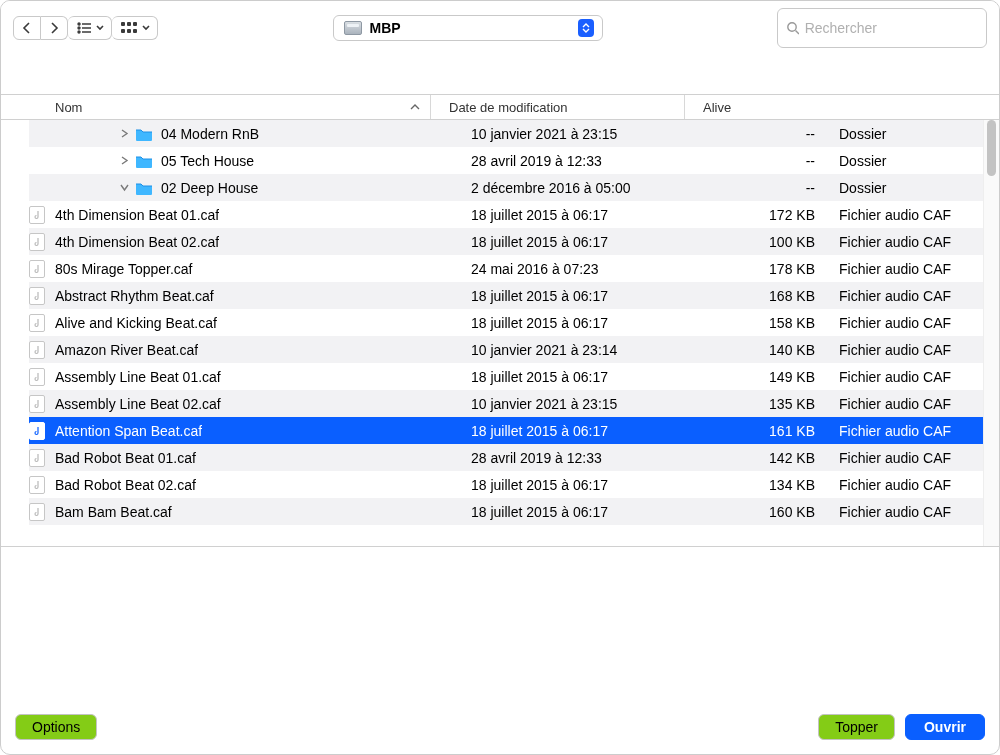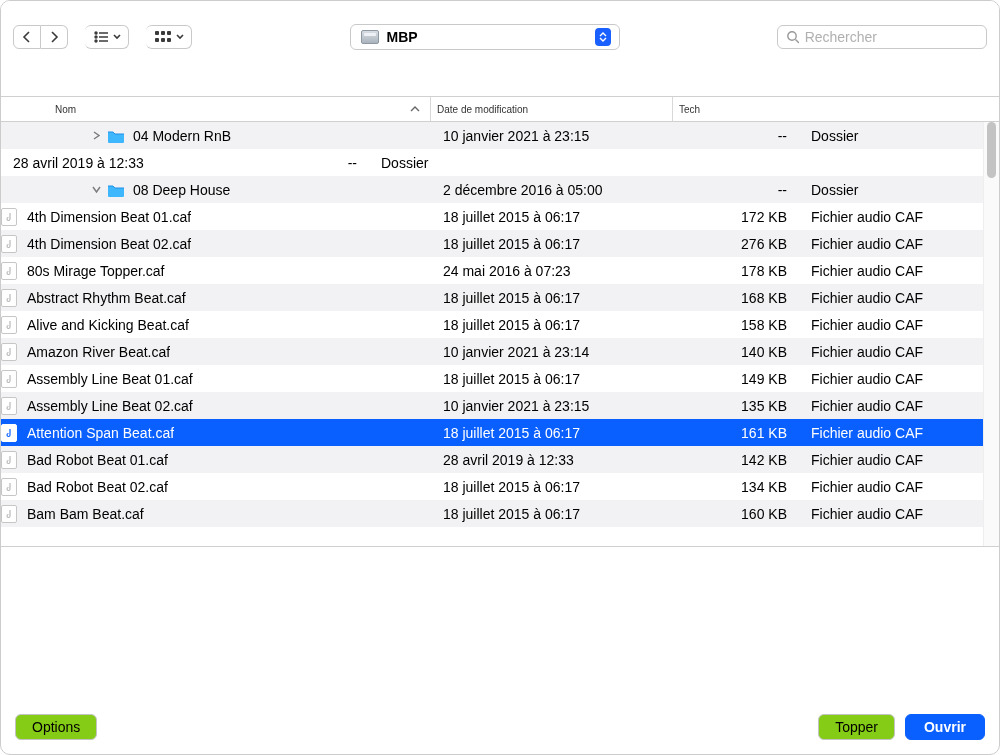--- a/index.html
+++ b/index.html
@@ -14,22 +14,22 @@
     overflow: hidden;
     display: flex;
     flex-direction: column;
     border: 1px solid #ccc;
     border-radius: 10px;
   }
   
   .toolbar {
     display: flex;
     align-items: center;
-    gap: 17px;
-    padding: 23px 12px 6px 12px;
+    gap: 0;
+    padding: 7px 12px 6px 12px;
     background: #fff;
   }
   .btn-group { display: inline-flex; }
   .tb-btn {
     height: 24px;
     background: #fff;
     border: 1px solid #c9c9c9;
     display: inline-flex;
     align-items: center;
     justify-content: center;
@@ -60,65 +60,67 @@
   .disk-icon::after { content:""; position:absolute; left:2px; right:2px; top:2px; height:3px; background:#eef2f6; border-radius:1px;}
   .popup-arrows {
     margin-left: auto;
     width: 16px; height: 18px;
     background: #1a5fff;
     border-radius: 4px;
     display:flex; flex-direction:column; align-items:center; justify-content:center;
   }
   .popup-arrows svg { display:block; }
   .search-wrap {
-    height: 24px;
+    height: 40px;
     border: 1px solid #c9c9c9;
     border-radius: 6px;
     display: inline-flex;
     align-items: center;
     padding: 0 8px;
     width: 210px;
     gap: 6px;
   }
   .search-wrap input {
     border: none; outline: none; font-size: 14px; width: 100%;
     color: #000; background: transparent;
   }
   .search-wrap input::placeholder { color: #b0b0b0; }
   .mag-icon { color:#888; }
   
   .col-header {
     display: flex;
     align-items: stretch;
     border-top: 1px solid #d0d0d0;
     border-bottom: 1px solid #d0d0d0;
-    font-size: 10px;
+    font-size: 13px;
     color: #333;
     height: 26px;
     margin-top: 40px;
     user-select: none;
+    gap: 12px;
   }
   .col-header .col {
     display: flex;
     align-items: center;
     padding: 0 6px;
     border-right: 1px solid #d8d8d8;
   }
   .col-header .col:last-child { border-right: none; }
   .col-name { width: 430px; padding-left: 54px !important; justify-content: space-between;}
   .col-date { width: 242px; }
   .col-size { width: 126px; }
   .col-type { flex:1; }
   .sort-chevron { margin-right: 4px; color:#666; }
   
   .file-area {
     position: relative;
     flex: 1;
     overflow: hidden;
     display: flex;
+    margin-left: 28px;
   }
   .file-list {
     flex: 1;
     overflow: hidden;
   }
   .row {
     display: flex;
     align-items: center;
     height: 27px;
     font-size: 14px;
@@ -255,21 +257,21 @@
   <div class="col col-name">
     <span>Nom</span>
     <svg class="sort-chevron" width="10" height="8">
         <polyline points="1,6 5,2 9,6" stroke="#666" stroke-width="1.4" fill="none"></polyline>
       </svg>
   </div>
   <div class="col col-date">
     <span>Date de modification</span>
   </div>
   <div class="col col-type">
-    <span>Tech</span>
+    <span>Alive</span>
   </div>
 </div>
 
 <div class="file-area">
   <div class="file-list" id="file-list">
       <div class="row alt folder-row">
         <div class="cell-name indent0">
           <span class="disclosure">
             <svg width="9" height="9">
               <polyline points="2,1 7,4.5 2,8" stroke="#7a7a7a" stroke-width="1.4" fill="none"></polyline>
@@ -281,38 +283,52 @@
               <path d="M1 3 h5 l2 2 h9" stroke="#1e90e6" fill="none"></path>
             </svg>
           </span>
           <span class="name-text">04 Modern RnB</span>
         </div>
         <div class="cell-date">10 janvier 2021 à 23:15</div>
         <div class="cell-size">--</div>
         <div class="cell-type">Dossier</div>
       </div>
       <div class="row folder-row">
+        <div class="cell-name indent0">
+          <span class="disclosure">
+            <svg width="9" height="9">
+              <polyline points="2,1 7,4.5 2,8" stroke="#7a7a7a" stroke-width="1.4" fill="none"></polyline>
+            </svg>
+          </span>
+          <span class="folder-icon">
+            <svg width="18" height="14">
+              <path d="M1 3 h5 l2 2 h9 v8 a1 1 0 0 1 -1 1 h-14 a1 1 0 0 1 -1 -1 z" fill="#3fb7ff"></path>
+              <path d="M1 3 h5 l2 2 h9" stroke="#1e90e6" fill="none"></path>
+            </svg>
+          </span>
+          <span class="name-text">05 Tech House</span>
+        </div>
         <div class="cell-date">28 avril 2019 à 12:33</div>
         <div class="cell-size">--</div>
         <div class="cell-type">Dossier</div>
       </div>
       <div class="row alt folder-row">
         <div class="cell-name indent0">
           <span class="disclosure">
             <svg width="9" height="9">
               <polyline points="1,2 4.5,7 8,2" stroke="#7a7a7a" stroke-width="1.4" fill="none"></polyline>
             </svg>
           </span>
           <span class="folder-icon">
             <svg width="18" height="14">
               <path d="M1 3 h5 l2 2 h9 v8 a1 1 0 0 1 -1 1 h-14 a1 1 0 0 1 -1 -1 z" fill="#3fb7ff"></path>
               <path d="M1 3 h5 l2 2 h9" stroke="#1e90e6" fill="none"></path>
             </svg>
           </span>
-          <span class="name-text">08 Deep House</span>
+          <span class="name-text">02 Deep House</span>
         </div>
         <div class="cell-date">2 décembre 2016 à 05:00</div>
         <div class="cell-size">--</div>
         <div class="cell-type">Dossier</div>
       </div>
       <div class="row">
         <div class="cell-name indent1">
           <span class="file-icon">
             <svg class="note" width="8" height="10">
               <path d="M5 1 v6 a1.5 1.5 0 1 1 -1.5 -1.5" stroke="#b8b8b8" stroke-width="1.2" fill="none"></path>
@@ -327,21 +343,21 @@
       <div class="row alt">
         <div class="cell-name indent1">
           <span class="file-icon">
             <svg class="note" width="8" height="10">
               <path d="M5 1 v6 a1.5 1.5 0 1 1 -1.5 -1.5" stroke="#b8b8b8" stroke-width="1.2" fill="none"></path>
             </svg>
           </span>
           <span class="name-text">4th Dimension Beat 02.caf</span>
         </div>
         <div class="cell-date">18 juillet 2015 à 06:17</div>
-        <div class="cell-size">276 KB</div>
+        <div class="cell-size">100 KB</div>
         <div class="cell-type">Fichier audio CAF</div>
       </div>
       <div class="row">
         <div class="cell-name indent1">
           <span class="file-icon">
             <svg class="note" width="8" height="10">
               <path d="M5 1 v6 a1.5 1.5 0 1 1 -1.5 -1.5" stroke="#b8b8b8" stroke-width="1.2" fill="none"></path>
             </svg>
           </span>
           <span class="name-text">80s Mirage Topper.caf</span>

